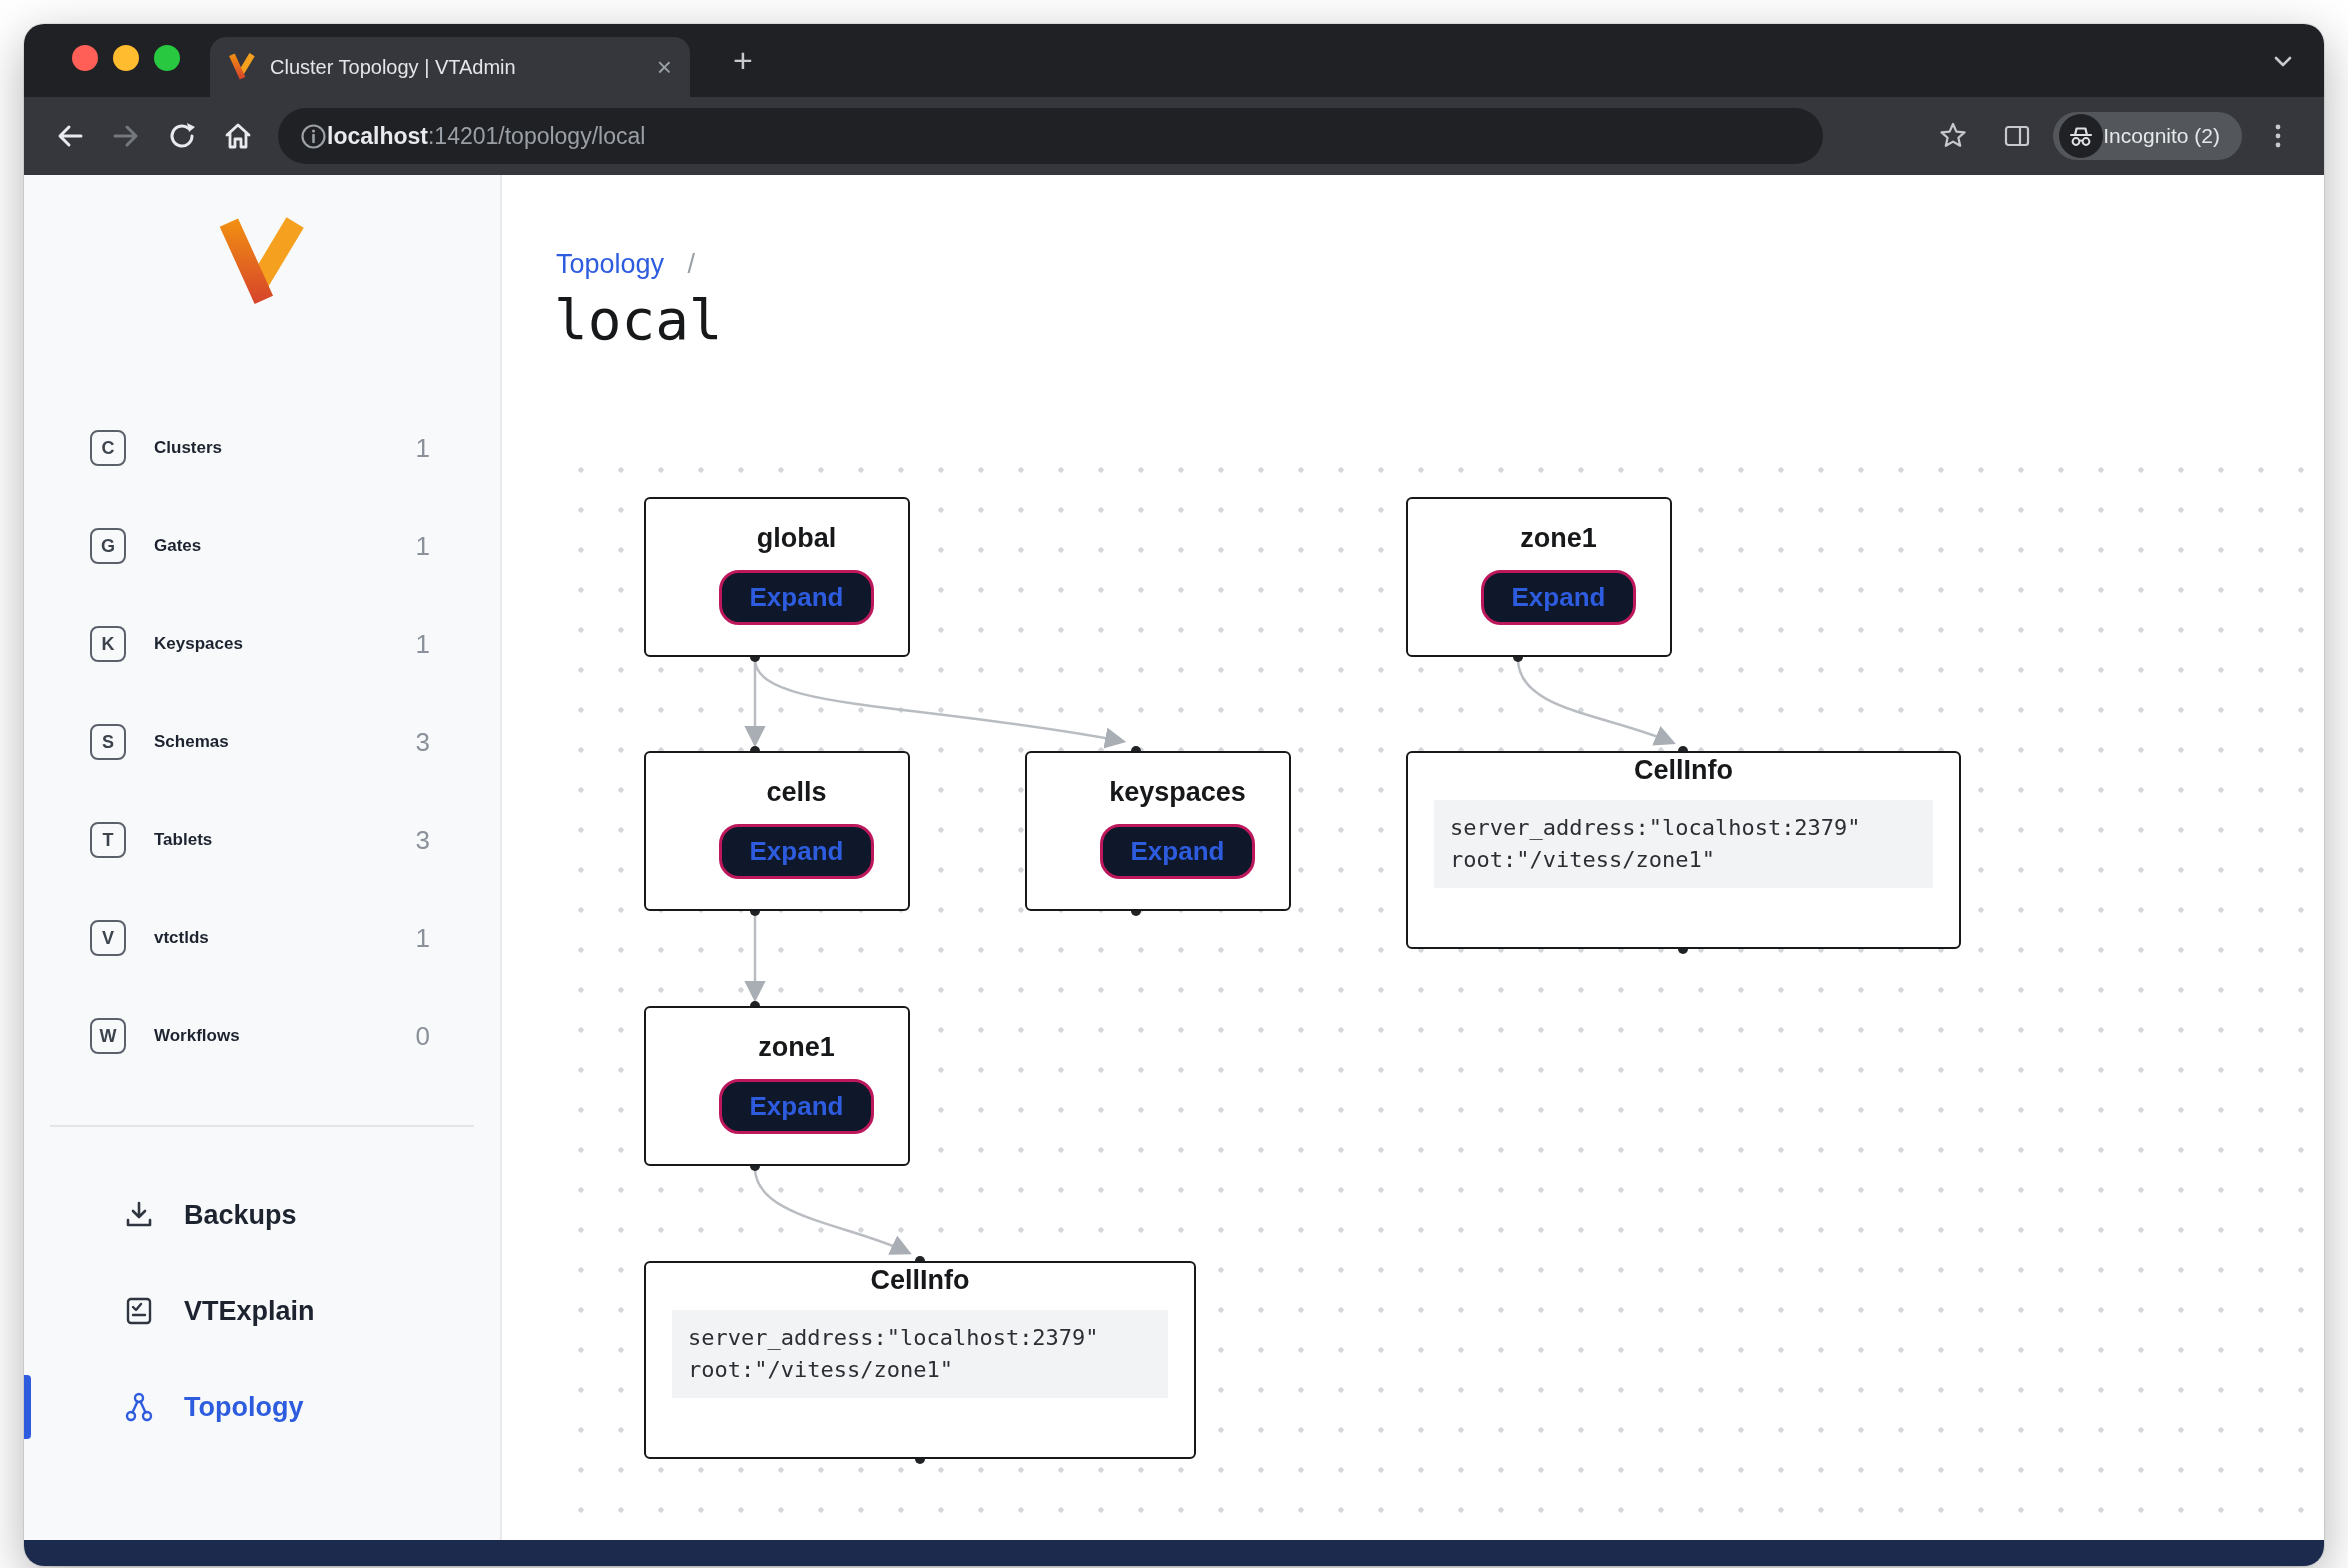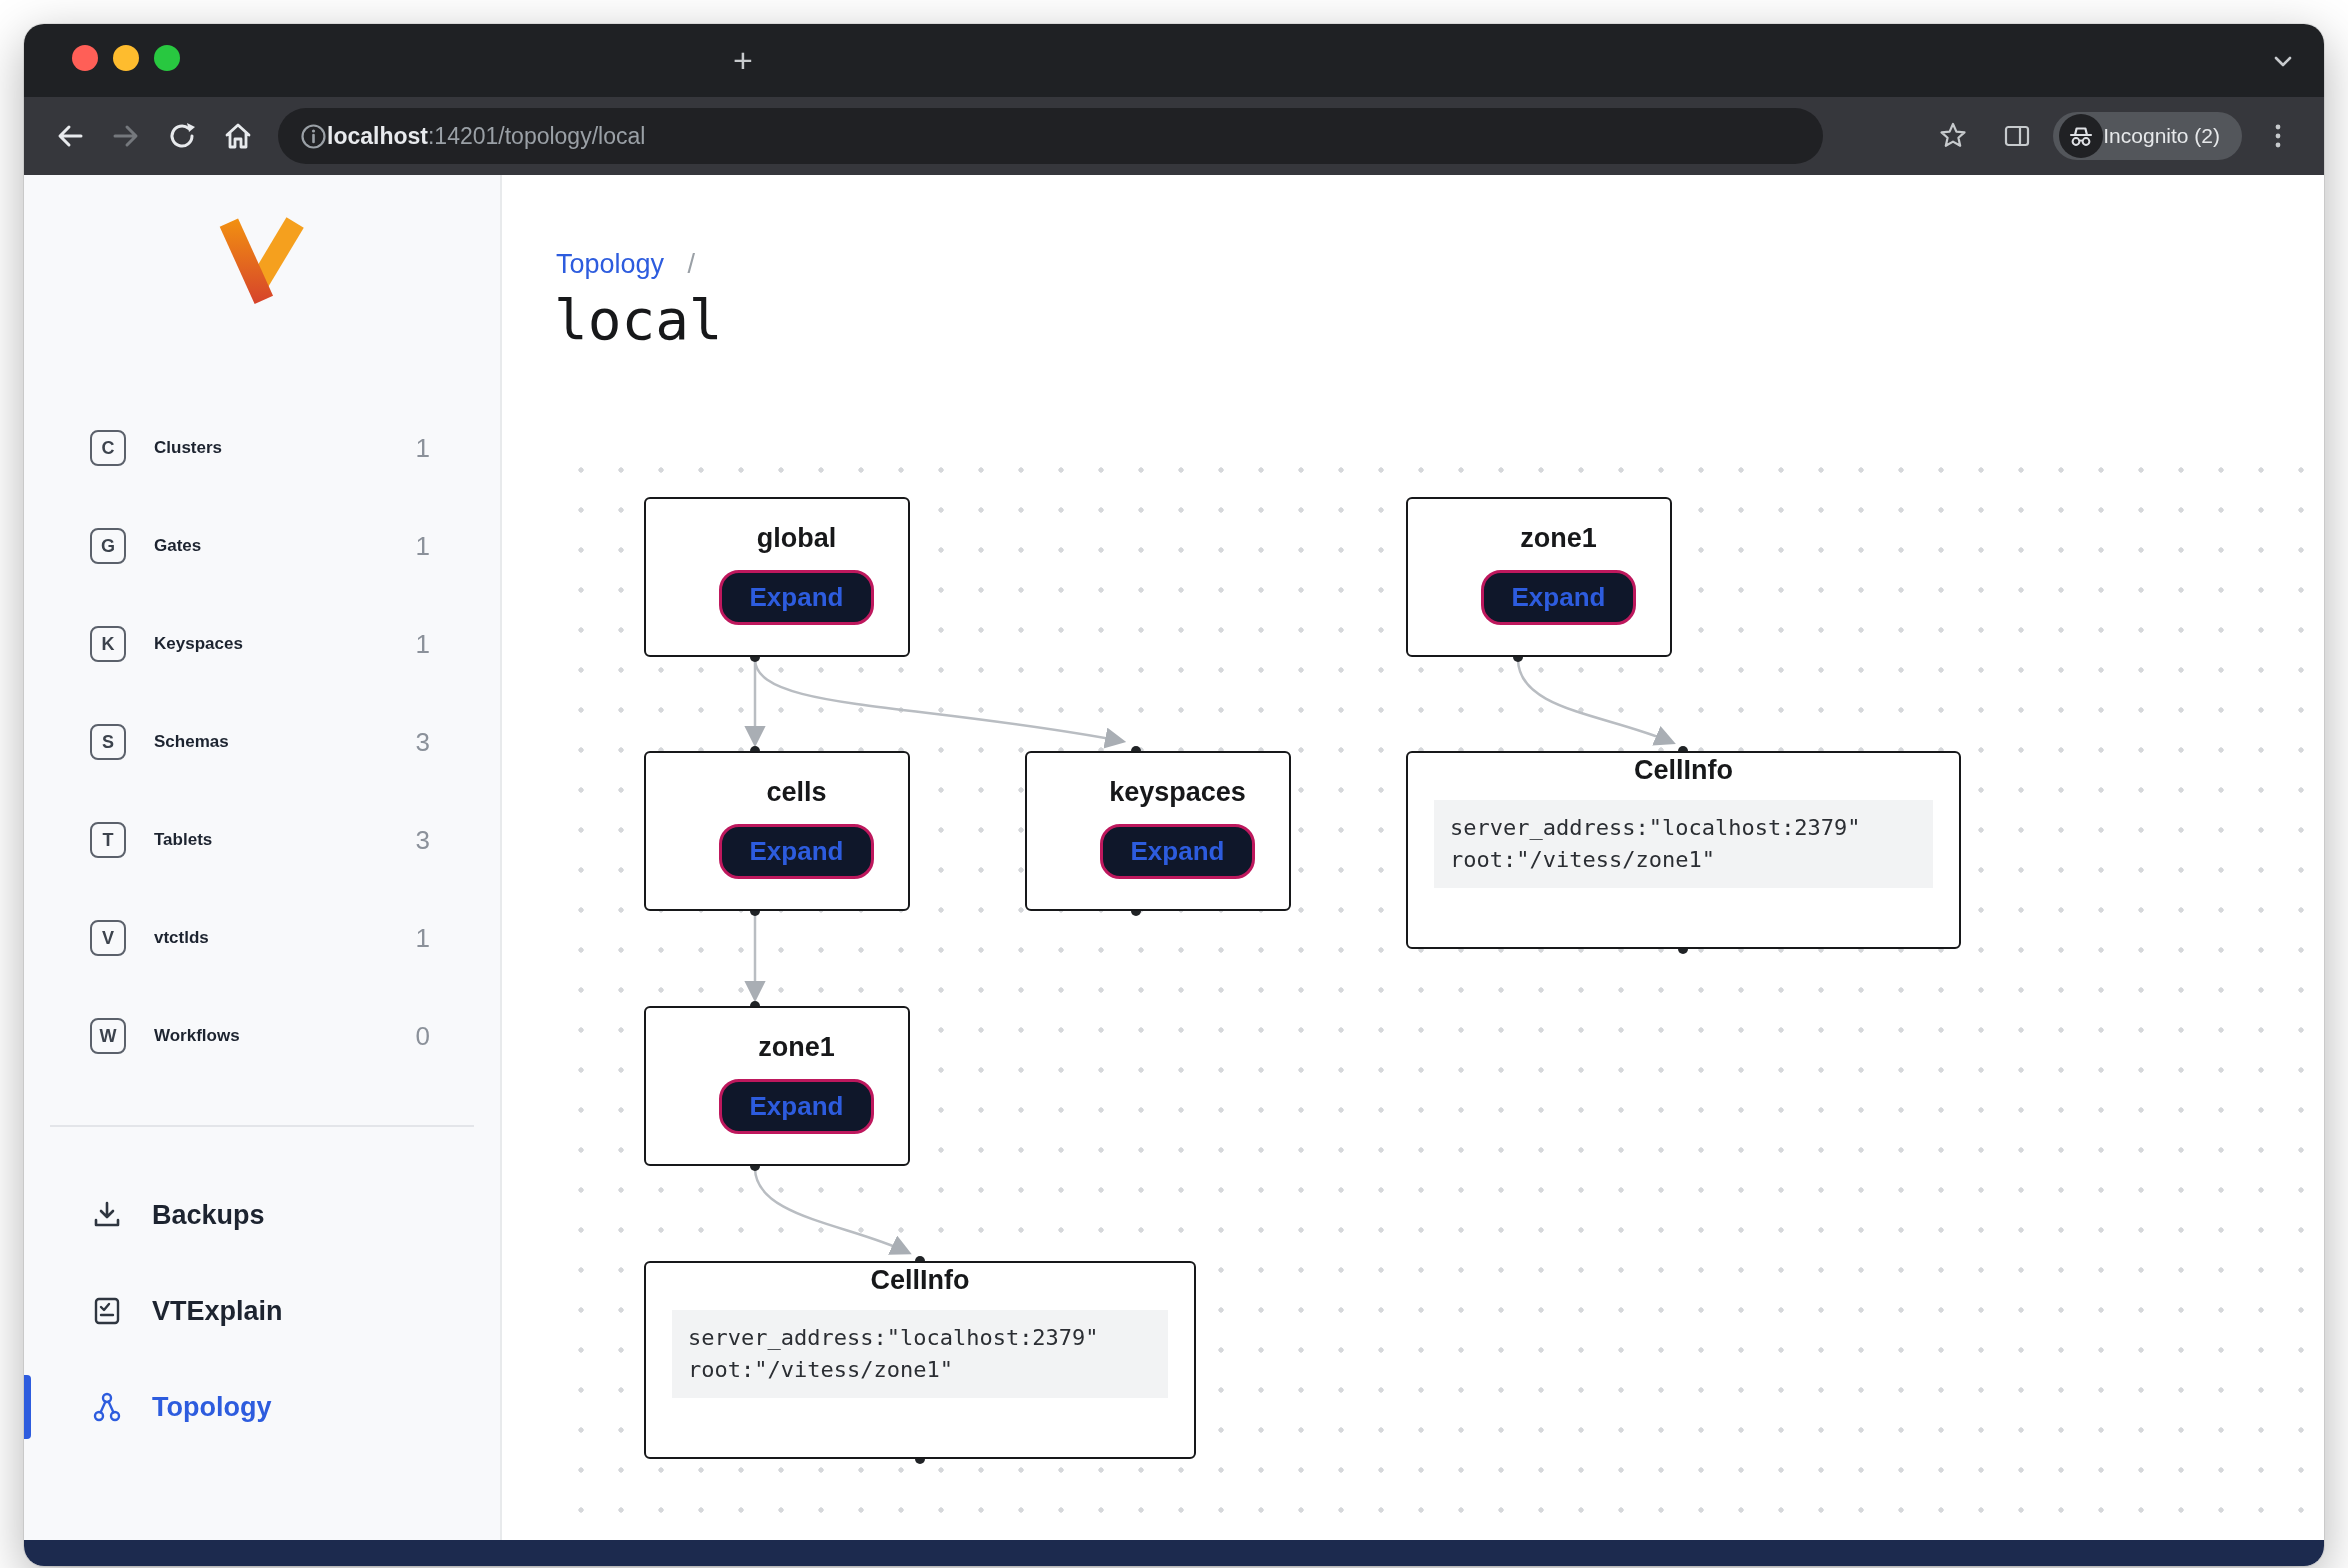--- a/index.html
+++ b/index.html
@@ -46,21 +46,21 @@
   .sidebar { position:absolute; left:0; top:0; width:478px; bottom:26px; background:#f8f9fb; border-right:2px solid #e8eaec; }
   .logo-wrap { display:flex; justify-content:center; margin-top:40px; }
   .nav { margin-top:88px; }
   .nav-item { position:relative; height:98px; display:flex; align-items:center; padding:0 70px 0 66px; cursor:pointer; }
   .icon-square { width:36px; height:36px; border:2px solid #5b616b; border-radius:8px; display:flex;
                  align-items:center; justify-content:center; font-size:18px; font-weight:600; color:#3c434d; margin-right:28px; flex:none; }
   .nav-label { font-size:17px; font-weight:700; color:#1d2430; }
   .nav-count { margin-left:auto; font-size:26px; color:#8b919a; }
   .side-divider { height:2px; background:#e3e5e9; margin:40px 26px 0 26px; }
   .tools { margin-top:40px; }
-  .tool-item { position:relative; height:96px; display:flex; align-items:center; padding:0 70px 0 66px; cursor:pointer; }
+  .tool-item { position:relative; height:96px; display:flex; align-items:center; padding:0 70px 0 98px; cursor:pointer; }
   .tool-icon { width:34px; height:34px; margin-right:28px; flex:none; display:flex; align-items:center; justify-content:center; }
   .tool-label { font-size:27px; font-weight:700; color:#1d2430; }
   .tool-item.active .tool-label { color:#2d5cde; }
   .active-bar { position:absolute; left:0; top:16px; width:7px; height:64px; background:#2d5cde; border-radius:0 4px 4px 0; }
 
   
   .main { position:absolute; left:480px; top:0; right:0; bottom:26px; background:#ffffff; overflow:hidden; }
   .breadcrumb { position:absolute; left:52px; top:62px; font-size:27px;margin-top:12px; }
   .crumb-link { color:#2d5cde; text-decoration:none; }
   .crumb-sep { color:#9aa0a6; margin-left:16px; }
@@ -100,20 +100,34 @@
 <div class="page">
   <div class="window">
 
     <div class="tabstrip">
       <div class="traffic">
         <span class="tl-red"></span>
         <span class="tl-yellow"></span>
         <span class="tl-green"></span>
       </div>
 
+      <div class="tab">
+        <svg class="icon" width="28" height="28" viewBox="0 0 100 100">
+          <defs>
+            <linearGradient id="vgrad-s" x1="0" y1="0" x2="0" y2="1">
+              <stop offset="0" stop-color="#f29111"></stop>
+                <stop offset="1" stop-color="#d6432b"></stop>
+            </linearGradient>
+          </defs>
+          <polygon points="76.6,0.4 95.4,11.6 53.4,81.6 34.6,70.4" fill="#f5a01e"></polygon>
+          <polygon points="4,10.5 24,1.5 62,85.5 42,94.5" fill="url(#vgrad-s)"></polygon>
+        </svg>
+        <span class="tab-title">Cluster Topology | VTAdmin</span>
+        <span class="tab-close">×</span>
+      </div>
 
       <div class="newtab">+</div>
 
       <div class="strip-chevron">
         <svg class="icon" width="30" height="30" viewBox="0 0 30 30">
           <path d="M8 12 L15 19 L22 12" fill="none" stroke="#c7cacd" stroke-width="2.6" stroke-linecap="round" stroke-linejoin="round"></path>
         </svg>
       </div>
     </div>
 

